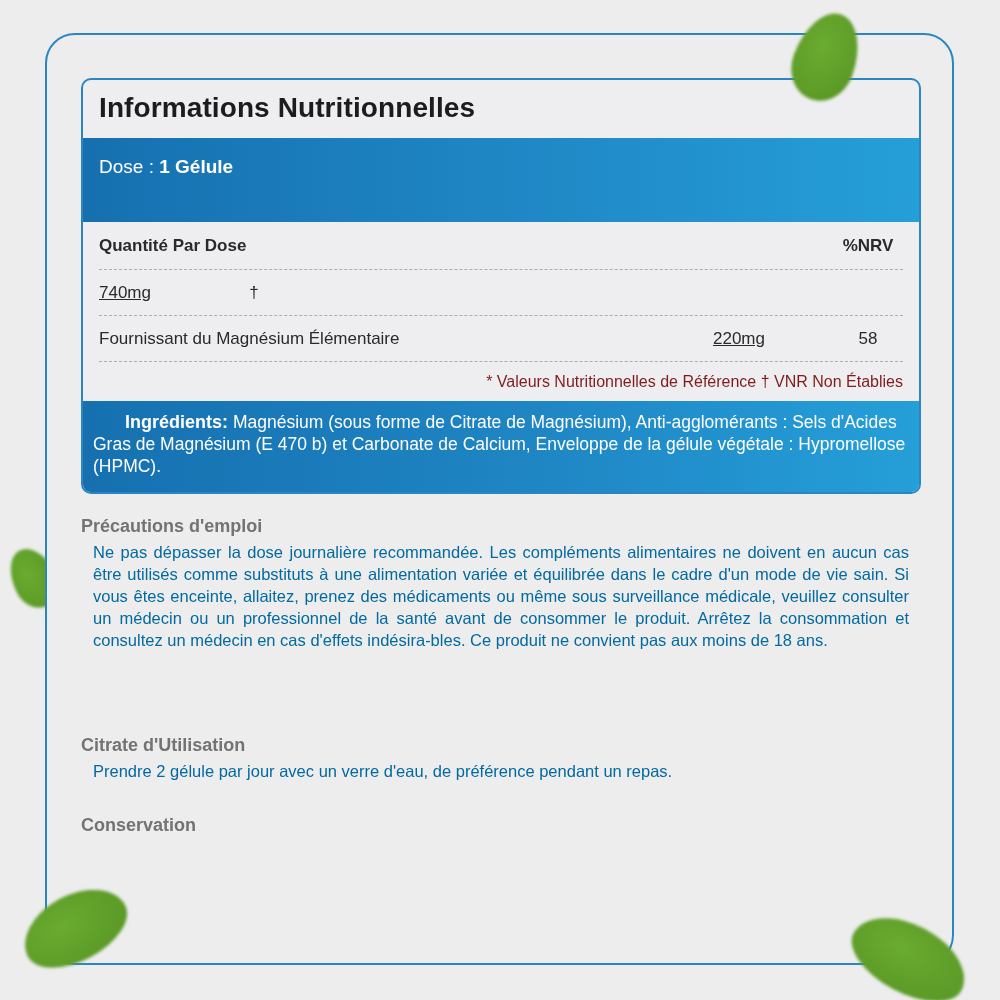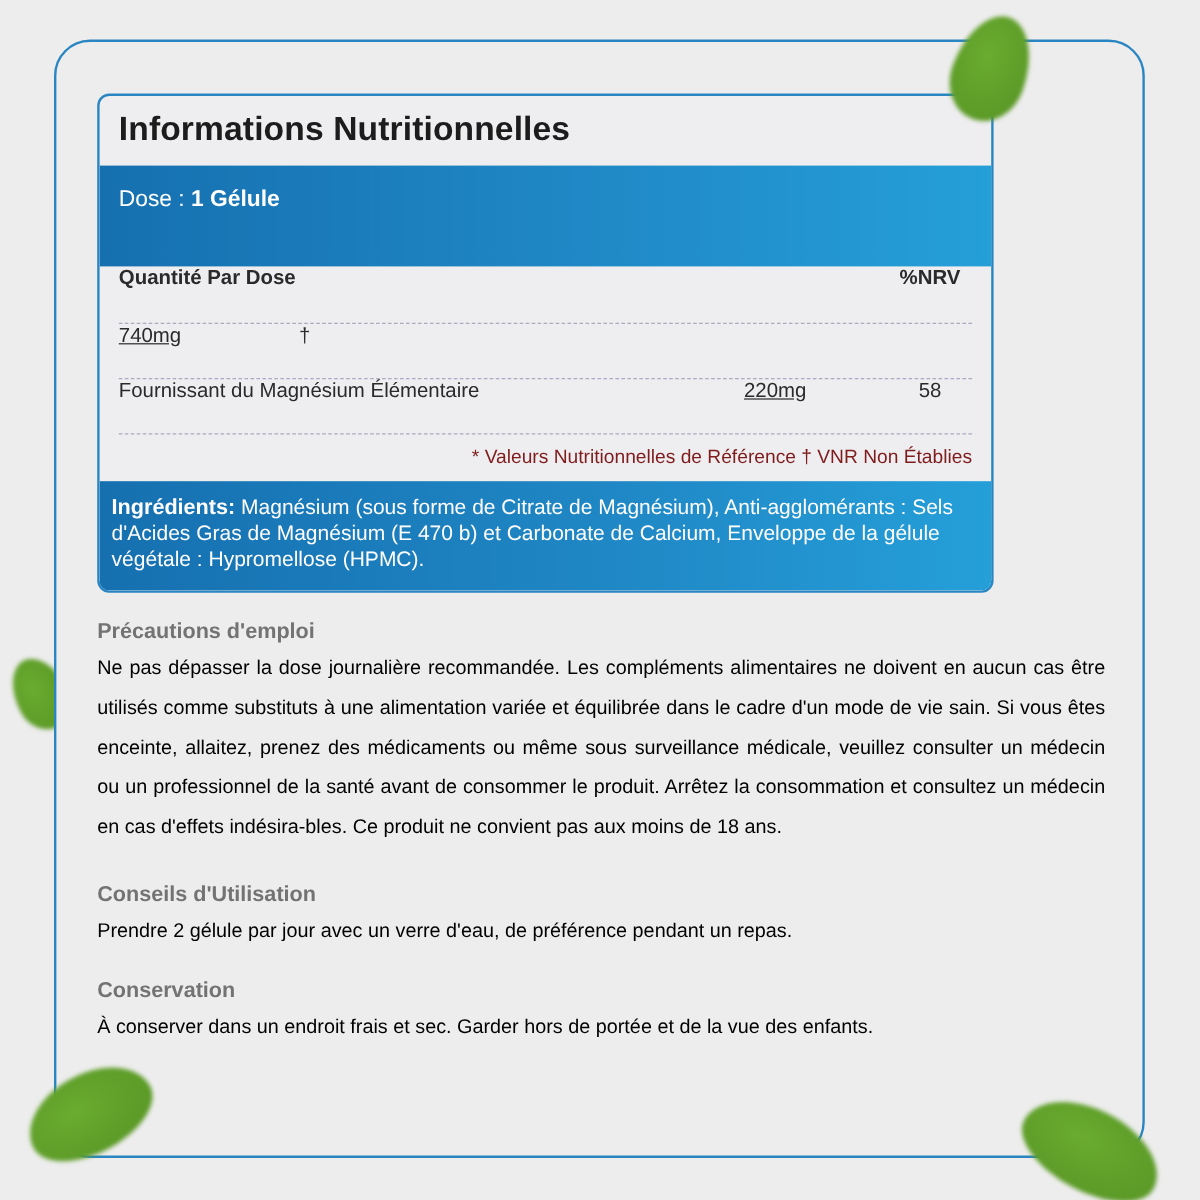--- a/index.html
+++ b/index.html
@@ -16,55 +16,55 @@
     }
     .leaf {
       position:absolute; background:#5f9f2a;
       border-radius:0 100% 0 100%;
       filter:blur(1.6px);
       background:radial-gradient(ellipse at 40% 40%, #6aab30 0%, #5c9b27 70%, #548f22 100%);
     }
     .leaf.back { z-index:0; }
     .leaf.front { z-index:5; }
     .card {
-      position:absolute; left:81px; top:78px; width:747px; height:416px;
+      position:absolute; left:81px; top:78px; width:840px; height:416px;
       border:2px solid #2a86c2; border-radius:10px; box-sizing:border-box;
       background:#eeedf0; overflow:hidden; z-index:2;
     }
     .card-title {
       height:58px; box-sizing:border-box; padding:12px 0 0 16px;
       font-size:28px; font-weight:bold; color:#1c1c1c; letter-spacing:0.1px;
     }
     .dose-band {
       height:84px; box-sizing:border-box; padding:16px 0 0 16px;
       background:linear-gradient(90deg,#1670b0 0%,#1f86c4 50%,#259fd8 100%);
       color:#fff; font-size:19px; line-height:25px;
     }
     .dose-band b { font-weight:bold; }
     .table { padding:0 16px; }
     .trow {
-      display:flex; align-items:flex-start; height:46px;
+      display:flex; align-items:center; height:46px;
       border-bottom:1.5px dashed #a9abc0; box-sizing:border-box;
       font-size:17px; color:#2a2a2a;
     }
     .trow.head { font-weight:bold; height:48px; }
     .trow .c1 { flex:1; }
     .trow .c2 { width:120px; text-align:left;text-decoration:underline; }
     .trow .c3 { width:70px; text-align:center; }
     .trow.head .c3 { text-align:center; }
     .footnote { height:44px; line-height:40px; text-align:right; font-size:16px; color:#7f1d1d; }
     .ingredients {
       position:absolute; left:0; right:0; bottom:0; height:91px;
       background:linear-gradient(90deg,#1670b0 0%,#1f86c4 55%,#259fd8 100%);
       color:#fff; font-size:17.5px; line-height:22px; padding:10px 10px 0 10px; box-sizing:border-box;
     }
-    .ingredients b { font-weight:bold; font-size:18px; }
+    .ingredients b { font-weight:bold; font-size:18px;margin-left:32px; }
     .section { position:absolute; left:81px; width:840px; z-index:2; }
     .section h2 { margin:0; font-size:18px; font-weight:bold; color:#737373; }
-    .section p { margin:0; font-size:16.5px; line-height:33px; color:#000000; text-align:justify; }
+    .section p { margin:12px; font-size:16.5px; line-height:22px; color:#0369a1; text-align:justify; }
   </style>
 </head>
 <body>
 
 <div class="leaf front" style="left:795px;top:12px;width:62px;height:90px;transform:rotate(20deg);border-radius:50% 50% 50% 50% / 60% 60% 40% 40%;"></div>
 <div class="leaf back" style="left:12px;top:547px;width:44px;height:62px;transform:rotate(-28deg);border-radius:50% 50% 50% 50% / 60% 60% 40% 40%;"></div>
 <div class="leaf front" style="left:20px;top:895px;width:110px;height:66px;transform:rotate(-28deg);border-radius:50% 50% 50% 50% / 55% 55% 45% 45%;"></div>
 <div class="leaf front" style="left:848px;top:925px;width:122px;height:68px;transform:rotate(28deg);border-radius:50% 50% 50% 50% / 55% 55% 45% 45%;"></div>
 
 <div class="frame"></div>
@@ -97,20 +97,19 @@
     <b>Ingrédients:</b><span> Magnésium (sous forme de Citrate de Magnésium), Anti-agglomérants :  Sels d'Acides Gras de Magnésium (E 470 b) et Carbonate de Calcium, Enveloppe de la gélule végétale : Hypromellose (HPMC).</span>
   </div>
 </div>
 
 <div class="section" style="top:516px;">
   <h2>Précautions d'emploi</h2>
   <p style="margin-top:4px;">Ne pas dépasser la dose journalière recommandée. Les compléments alimentaires ne doivent en aucun cas être utilisés comme substituts à une alimentation variée et équilibrée dans le cadre d'un mode de vie sain. Si vous êtes enceinte, allaitez, prenez des médicaments ou même sous surveillance médicale, veuillez consulter un médecin ou un professionnel de la santé avant de consommer le produit. Arrêtez la consommation et consultez un médecin en cas d'effets indésira-bles. Ce produit ne convient pas aux moins de 18 ans.</p>
 </div>
 
 <div class="section" style="top:735px;">
-  <h2>Conseils d'Utilisation</h2>
+  <h2>Citrate d'Utilisation</h2>
   <p style="margin-top:4px;">Prendre 2 gélule par jour avec un verre d'eau, de préférence pendant un repas.</p>
 </div>
 
 <div class="section" style="top:815px;">
   <h2>Conservation</h2>
-  <p style="margin-top:4px;">À conserver dans un endroit frais et sec. Garder hors de portée et de la vue des enfants.</p>
 </div>
 
 </body></html>

